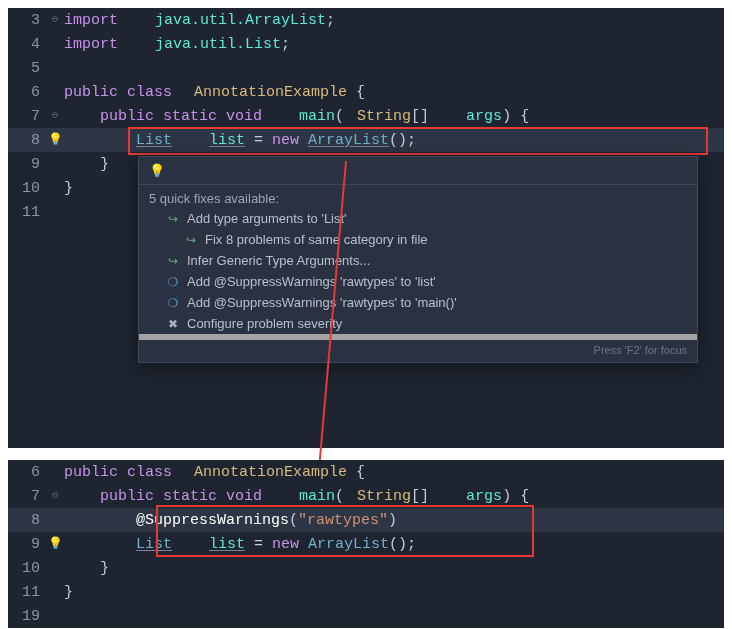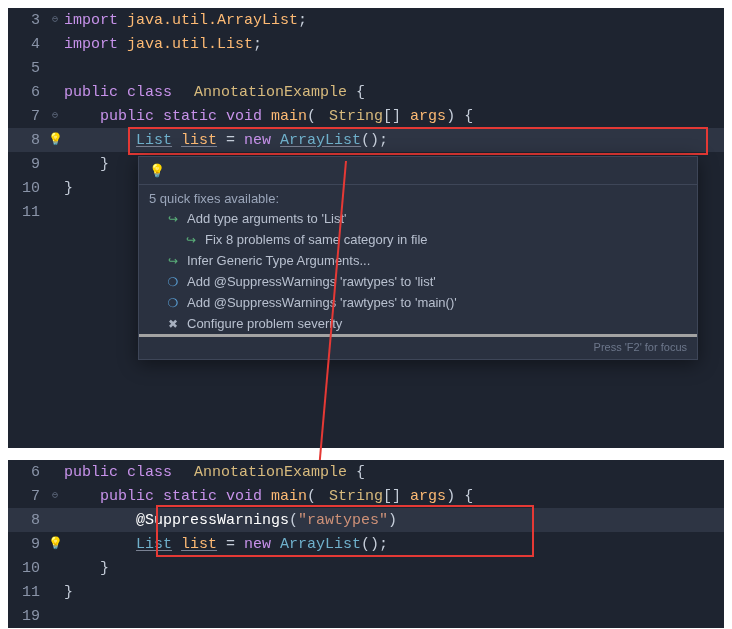--- a/index.html
+++ b/index.html
@@ -40,21 +40,21 @@
     font-size:10px;
     line-height:24px;
   }
   .gm .bulb { color:#f5c342; font-size:12px; }
   .code { padding-left:2px; }
   .code-line.hl { background:#2e3544; }
 
   .kw  { color:#c792ea;margin-top:10px; }
   .cls { color:#6fb0cb; }
   .clsGold { color:#d7ba7d;margin-left:13px; }
-  .var { color:#fdba74; }
+  .var { color:#5eead4;margin-left:28px; }
   .str { color:#ce9178; }
   .ann { color:#ffffff; }
   .pun { color:#c5cdd9; }
   .ul  { text-decoration: underline; text-decoration-color:#7a8293; text-underline-offset:2px;}
 
   .red-box {
     position:absolute;
     border:2px solid #e53935;
     background:transparent;
     pointer-events:none;
@@ -92,21 +92,21 @@
     color:#5bb17a;
     font-size:12px;
   }
   .fix-icon.blue { color:#5aa0d6; }
   .fix-icon.grey { color:#a8b0bf; }
   .tooltip-foot {
     text-align:right;
     color:#6d778b;
     font-size:11px;
     padding:4px 10px 6px;
-    border-top:3px solid #a3a3a3;
+    border-top:6px solid #a3a3a3;
   }
 
   .connector {
     position:absolute;
     background:#e53935;
     pointer-events:none;
   }
   .page-rel { position:relative; }
 </style>
 </head>

